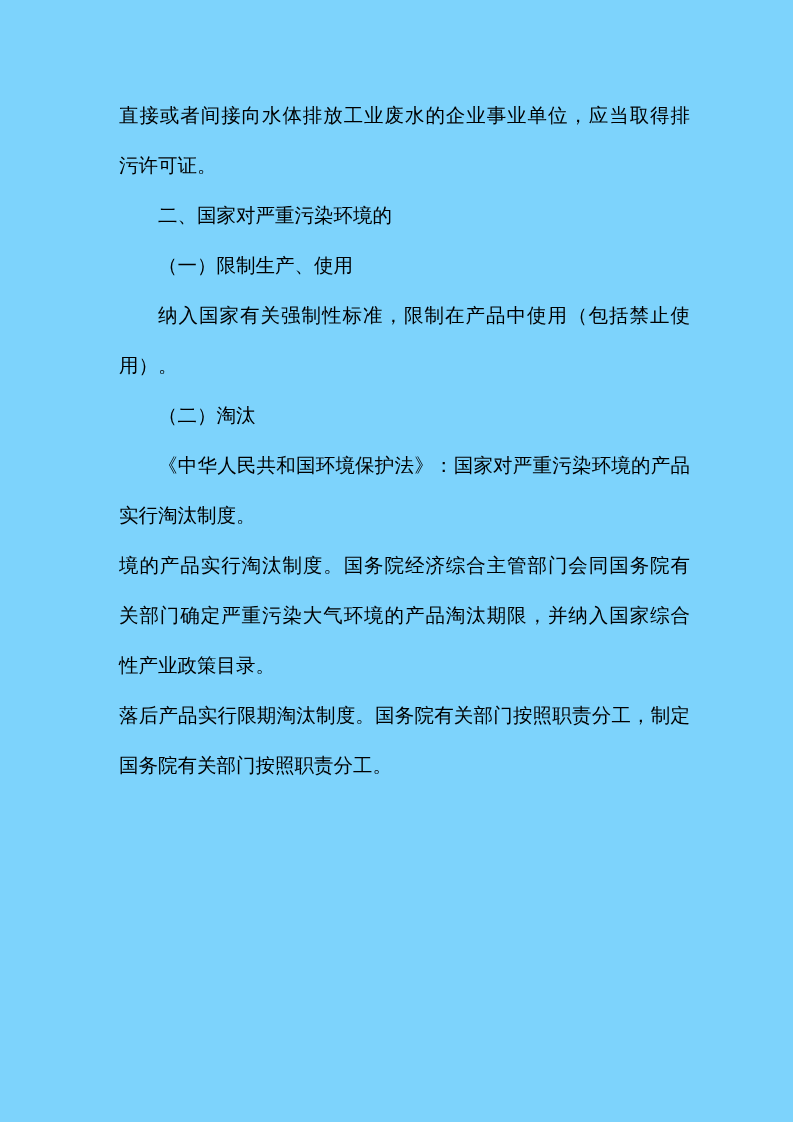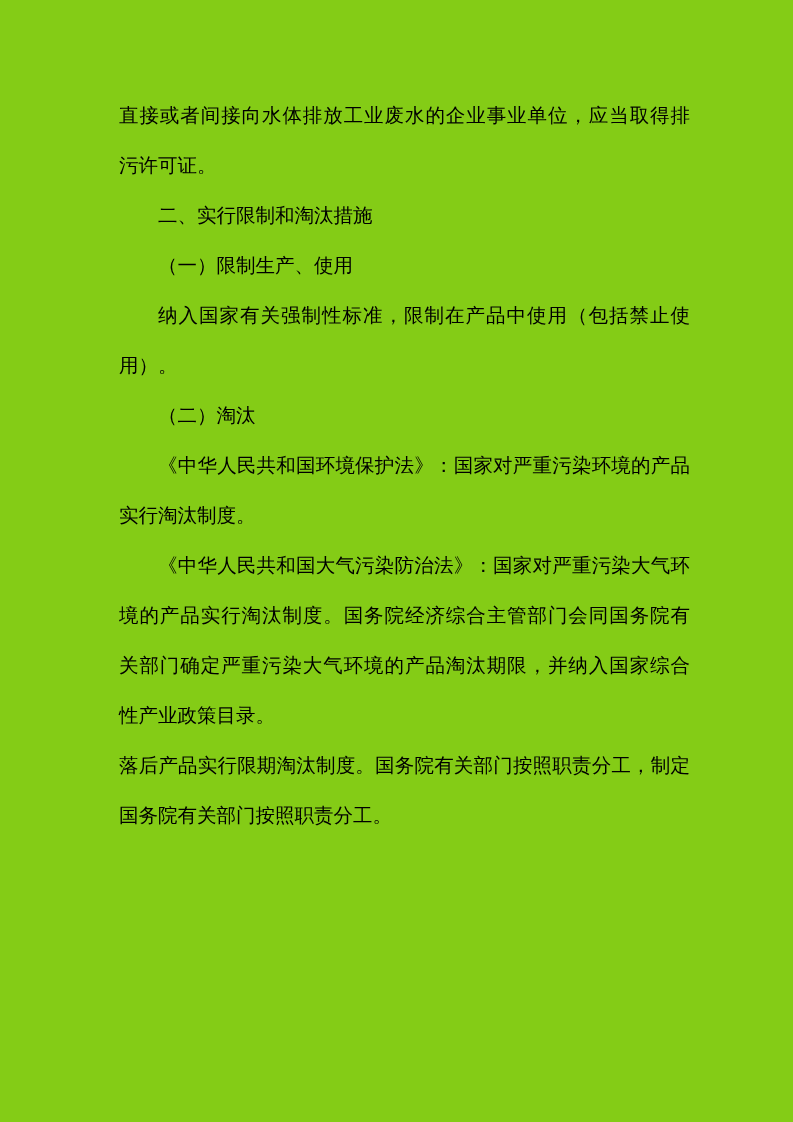--- a/index.html
+++ b/index.html
@@ -6,21 +6,21 @@
   body {
     width: 793px;
     height: 1122px;
     background: #ffffff;
     font-family: "Liberation Sans", sans-serif;
   }
   .page {
     position: relative;
     width: 793px;
     height: 1122px;
-    background: #84cc16;
+    background: #7dd3fc;
     overflow: hidden;
   }
   .content {
     position: absolute;
     left: 119px;
     top: 90px;
     width: 571px;
     color: #000000;
     font-size: 19.5px;
   }
@@ -44,21 +44,21 @@
 
 <div class="page">
   <div class="content">
 
     <div>
       <div class="line fill">直接或者间接向水体排放工业废水的企业事业单位，应当取得排</div>
       <div class="line">污许可证。</div>
     </div>
 
     <div>
-      <div class="line indent">二、实行限制和淘汰措施</div>
+      <div class="line indent">二、国家对严重污染环境的</div>
     </div>
 
     <div>
       <div class="line indent bold">（一）限制生产、使用</div>
     </div>
 
     <div>
       <div class="line indent fill">纳入国家有关强制性标准，限制在产品中使用（包括禁止使</div>
       <div class="line">用）。</div>
     </div>
@@ -66,21 +66,20 @@
     <div>
       <div class="line indent bold">（二）淘汰</div>
     </div>
 
     <div>
       <div class="line indent fill">《中华人民共和国环境保护法》：国家对严重污染环境的产品</div>
       <div class="line">实行淘汰制度。</div>
     </div>
 
     <div>
-      <div class="line indent fill">《中华人民共和国大气污染防治法》：国家对严重污染大气环</div>
       <div class="line fill">境的产品实行淘汰制度。国务院经济综合主管部门会同国务院有</div>
       <div class="line fill">关部门确定严重污染大气环境的产品淘汰期限，并纳入国家综合</div>
       <div class="line">性产业政策目录。</div>
     </div>
 
     <div>
       <div class="line fill">落后产品实行限期淘汰制度。国务院有关部门按照职责分工，制定</div>
       <div class="line">国务院有关部门按照职责分工。</div>
     </div>
 

